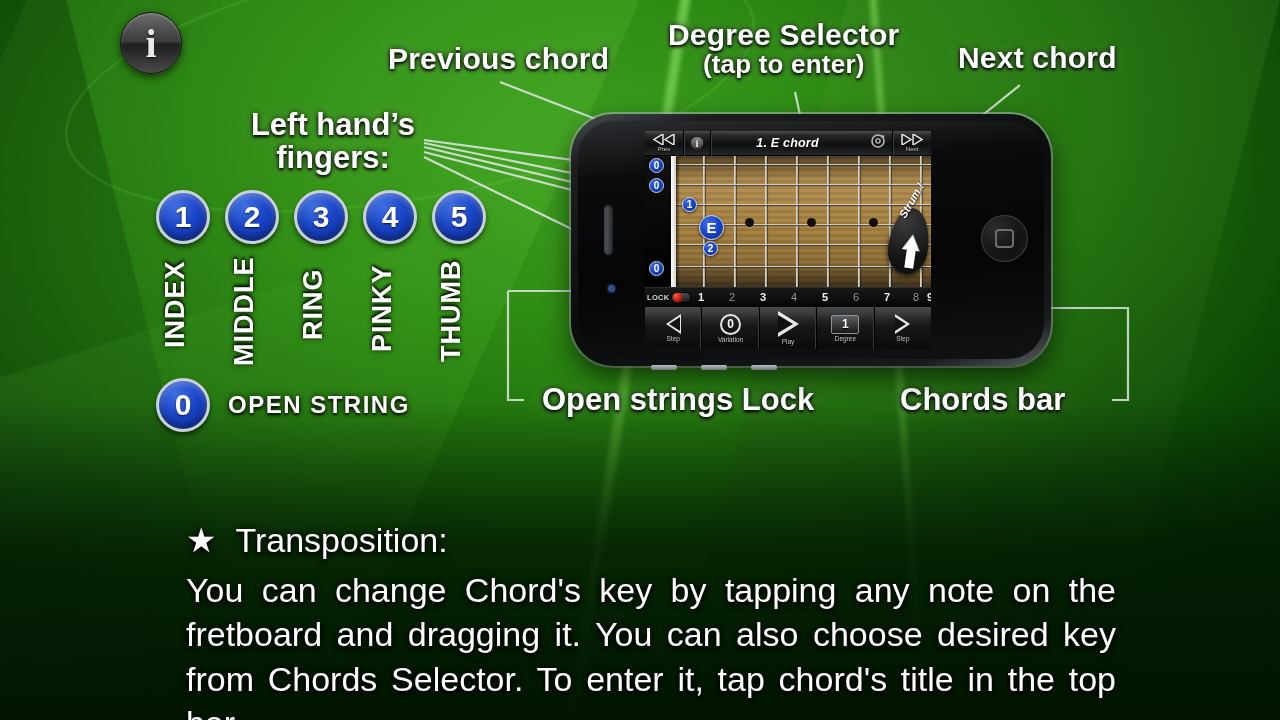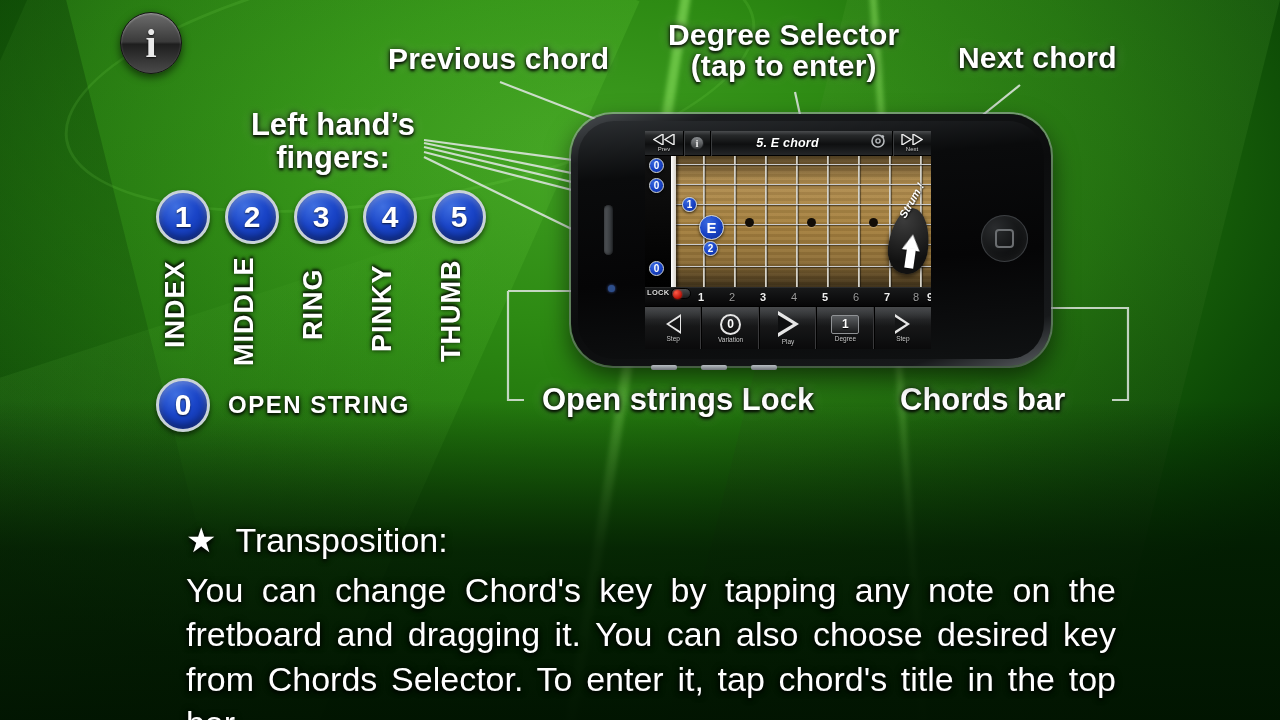--- a/index.html
+++ b/index.html
@@ -44,21 +44,21 @@
   .glow-text {
     color: #ffffff;
     text-shadow: 0 0 6px rgba(0,0,0,.85), 0 2px 3px rgba(0,0,0,.9), 0 0 14px rgba(255,255,255,.25);
   }
 
   
   .callout { position: absolute; font-size: 30px; font-weight: 600;
              letter-spacing: .2px; white-space: nowrap; line-height: 1.02; }
   #lbl-prev { left: 388px; top: 44px; }
   #lbl-sel  { left: 668px; top: 20px; text-align: center; }
-  #lbl-sel .sub { font-size: 30px; display:block; }
+  #lbl-sel .sub { font-size: 26px; display:block; }
   #lbl-next { left: 958px; top: 43px; }
 
   #lbl-left { position:absolute; left:238px; top:108px; font-size: 31px;
               font-weight:600; line-height: 1.08; text-align:center; width:190px; }
 
   #lbl-lock { position:absolute; left:542px; top:382px; font-size:31px; font-weight:600; }
   #lbl-ctrl { position:absolute; left:900px; top:382px; font-size:31px; font-weight:600; }
 
   
   .finger { position:absolute; width:54px; height:54px; border-radius:50%;
@@ -171,21 +171,21 @@
      text-shadow: 0 1px 2px #000; }
   #pick-arrow { position:absolute; left:14px; top:26px; width:0; height:0;
      border-left:9px solid transparent; border-right:9px solid transparent;
      border-bottom:16px solid #fff; filter: drop-shadow(0 1px 1px rgba(0,0,0,.8)); }
   #pick-stem { position:absolute; left:19px; top:40px; width:9px; height:20px;
      background:#fff; box-shadow:0 1px 1px rgba(0,0,0,.7); }
 
   
   #lockrow { position:absolute; left:0; top:156px; width:100%; height:19px;
      background: linear-gradient(180deg,#18191a,#060607);
-     border-top:1px solid #2a2b2c; display:flex; }
+     border-top:1px solid #2a2b2c; display:flex; align-items:center; }
   #lock-label { font-size:7.5px; color:#dcdcdc; font-weight:700; margin-left:2px;
      letter-spacing:.3px; text-shadow:0 1px 1px #000; }
   #lock-toggle { width:20px; height:11px; border-radius:6px; margin-left:2px;
      background: linear-gradient(180deg,#4c4e50,#1b1c1d);
      border:1px solid #000; position:relative; }
   #lock-knob { position:absolute; left:1px; top:.5px; width:9px; height:9px; border-radius:50%;
      background: radial-gradient(circle at 34% 28%, #ff5a47, #b81208 70%);
      box-shadow:0 0 2px rgba(255,60,40,.9); }
   .fretnum { position:absolute; top:3px; font-size:11px; color:#9a9a9a;
      text-shadow:0 1px 1px #000; }
@@ -333,21 +333,21 @@
             <polygon points="21,0 21,11 12,5.5" fill="none" stroke="#f0f0f0" stroke-width="1.4"></polygon>
           </svg>
         </span>
         <span class="tb-caption">Prev</span>
       </div>
       <div class="tb-sep"></div>
       <div id="tb-info">
         <span class="mini-info">i</span>
       </div>
       <div class="tb-sep"></div>
-      <div id="tb-title">5. E chord</div>
+      <div id="tb-title">1. E chord</div>
       <div id="tb-gear">
         <span>
           <svg width="16" height="16" viewBox="0 0 16 16">
             <circle cx="8" cy="8" r="6" fill="none" stroke="#b6b9bc" stroke-width="1.6"></circle>
             <circle cx="8" cy="8" r="2.1" fill="none" stroke="#b6b9bc" stroke-width="1.4"></circle>
             <circle cx="12.6" cy="3.6" r="1.5" fill="#b6b9bc"></circle>
           </svg>
         </span>
       </div>
       <div class="tb-sep"></div>

